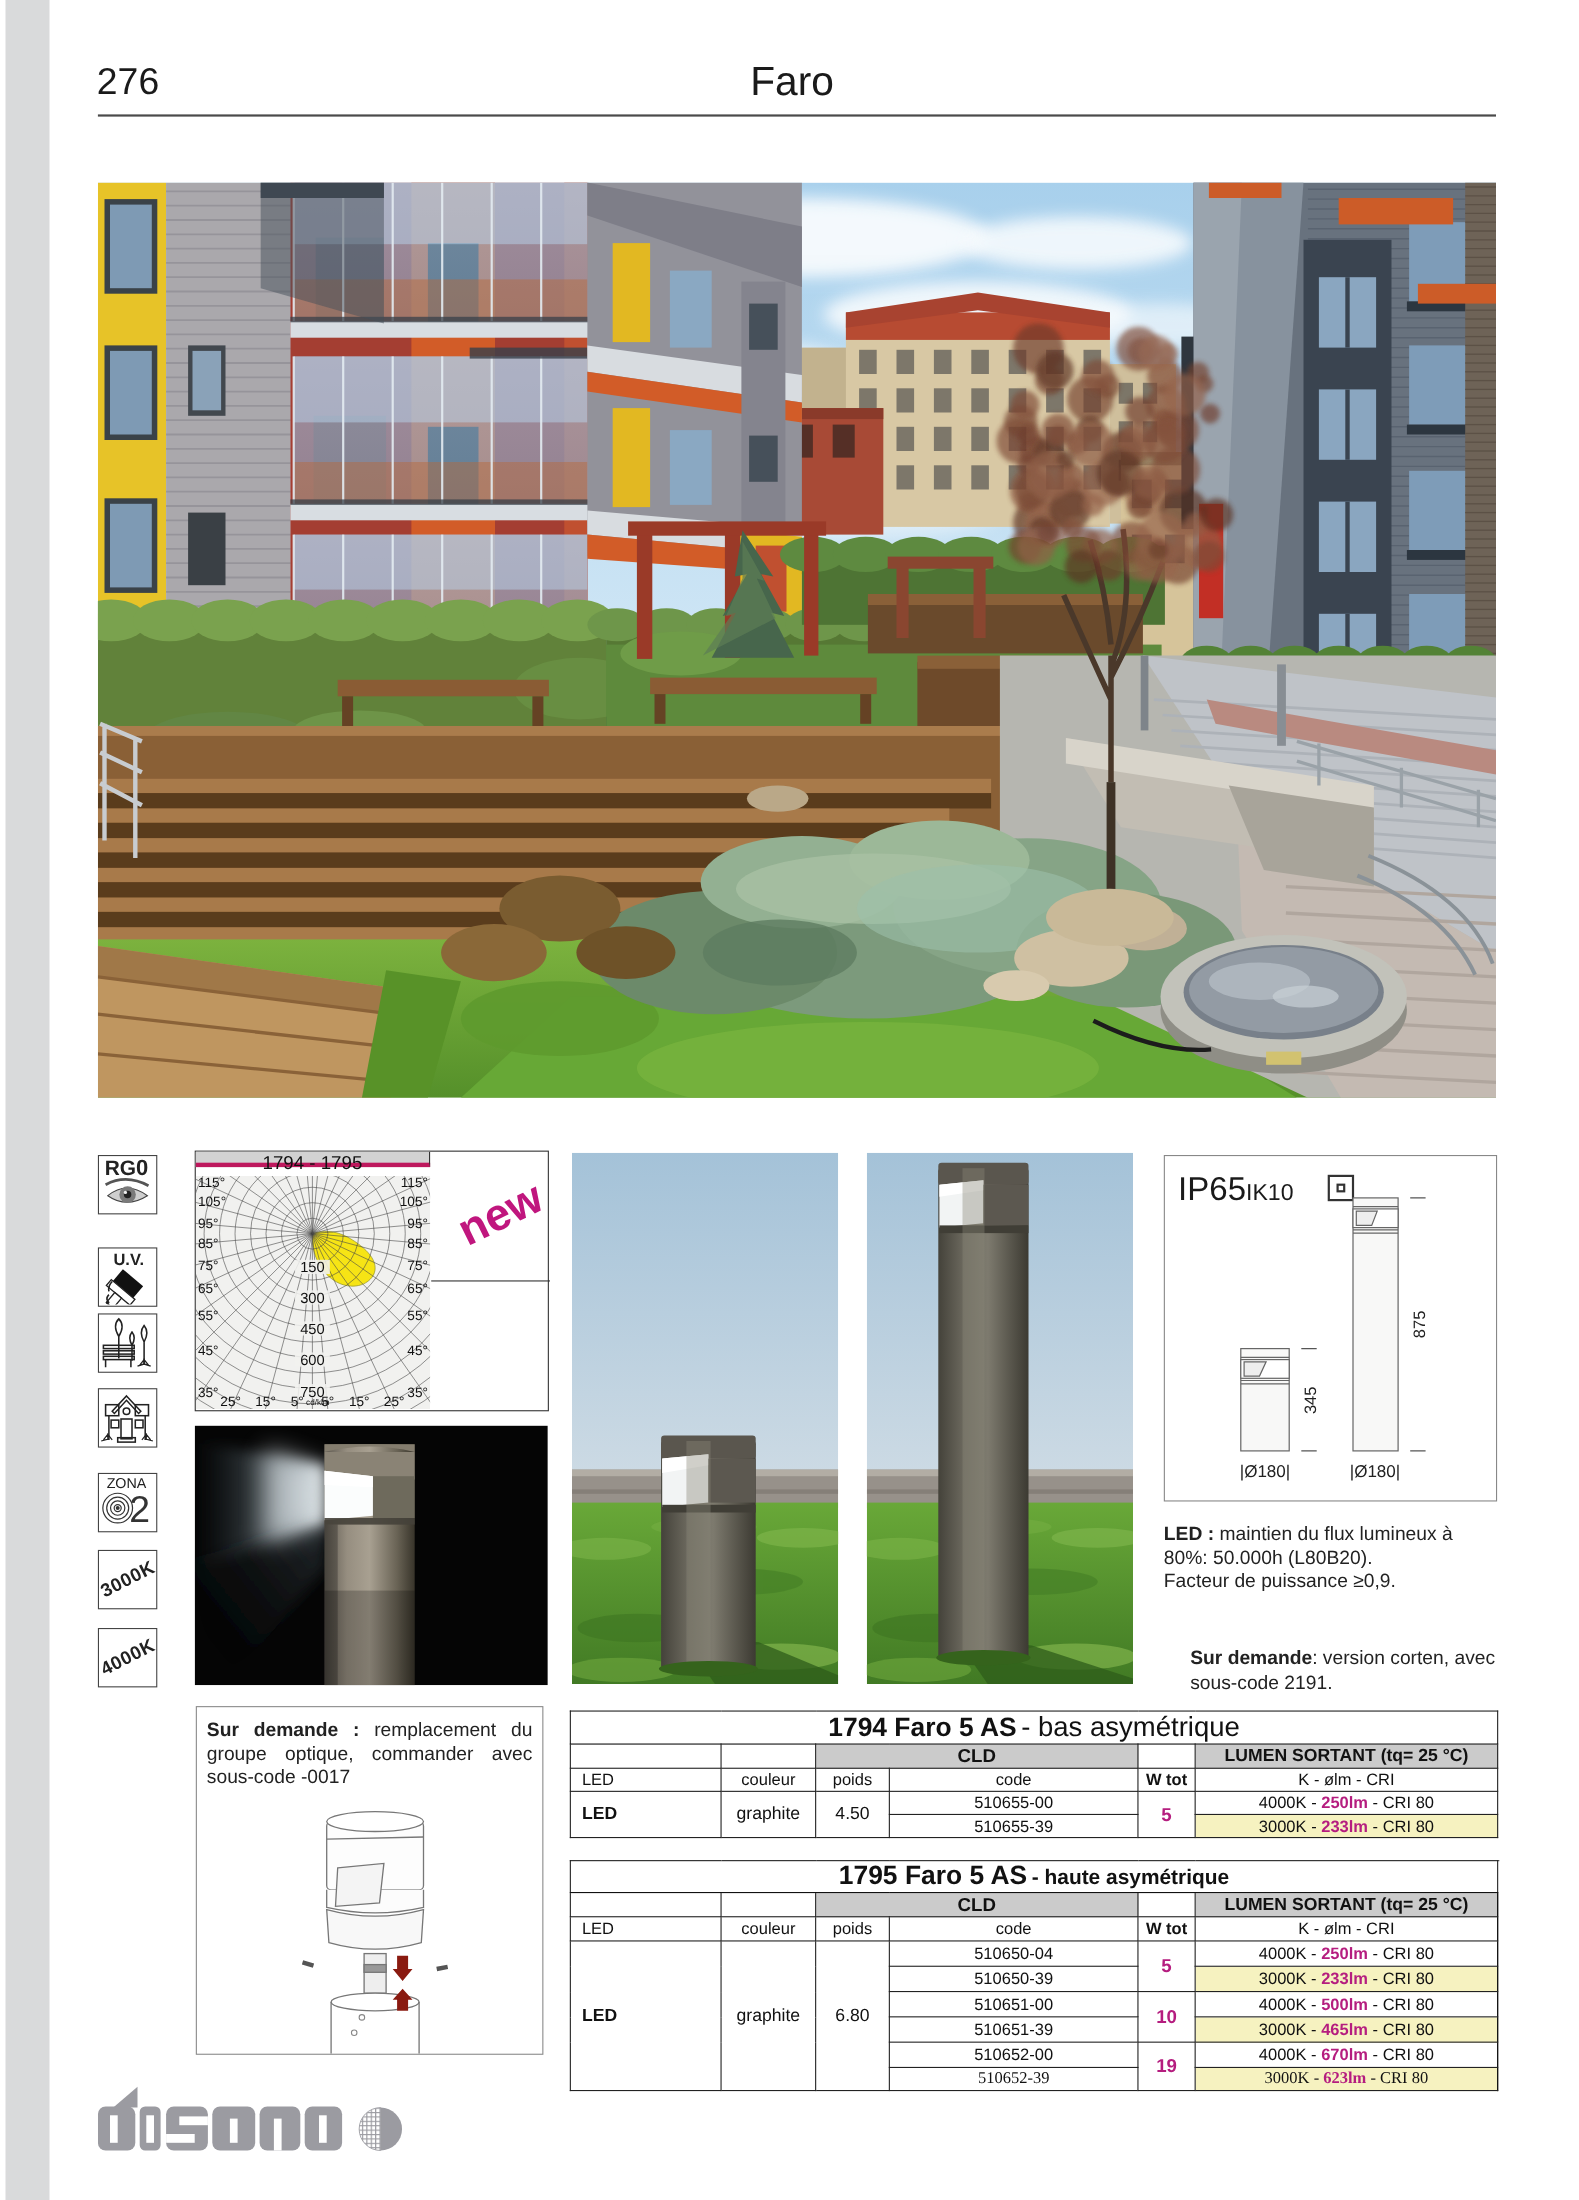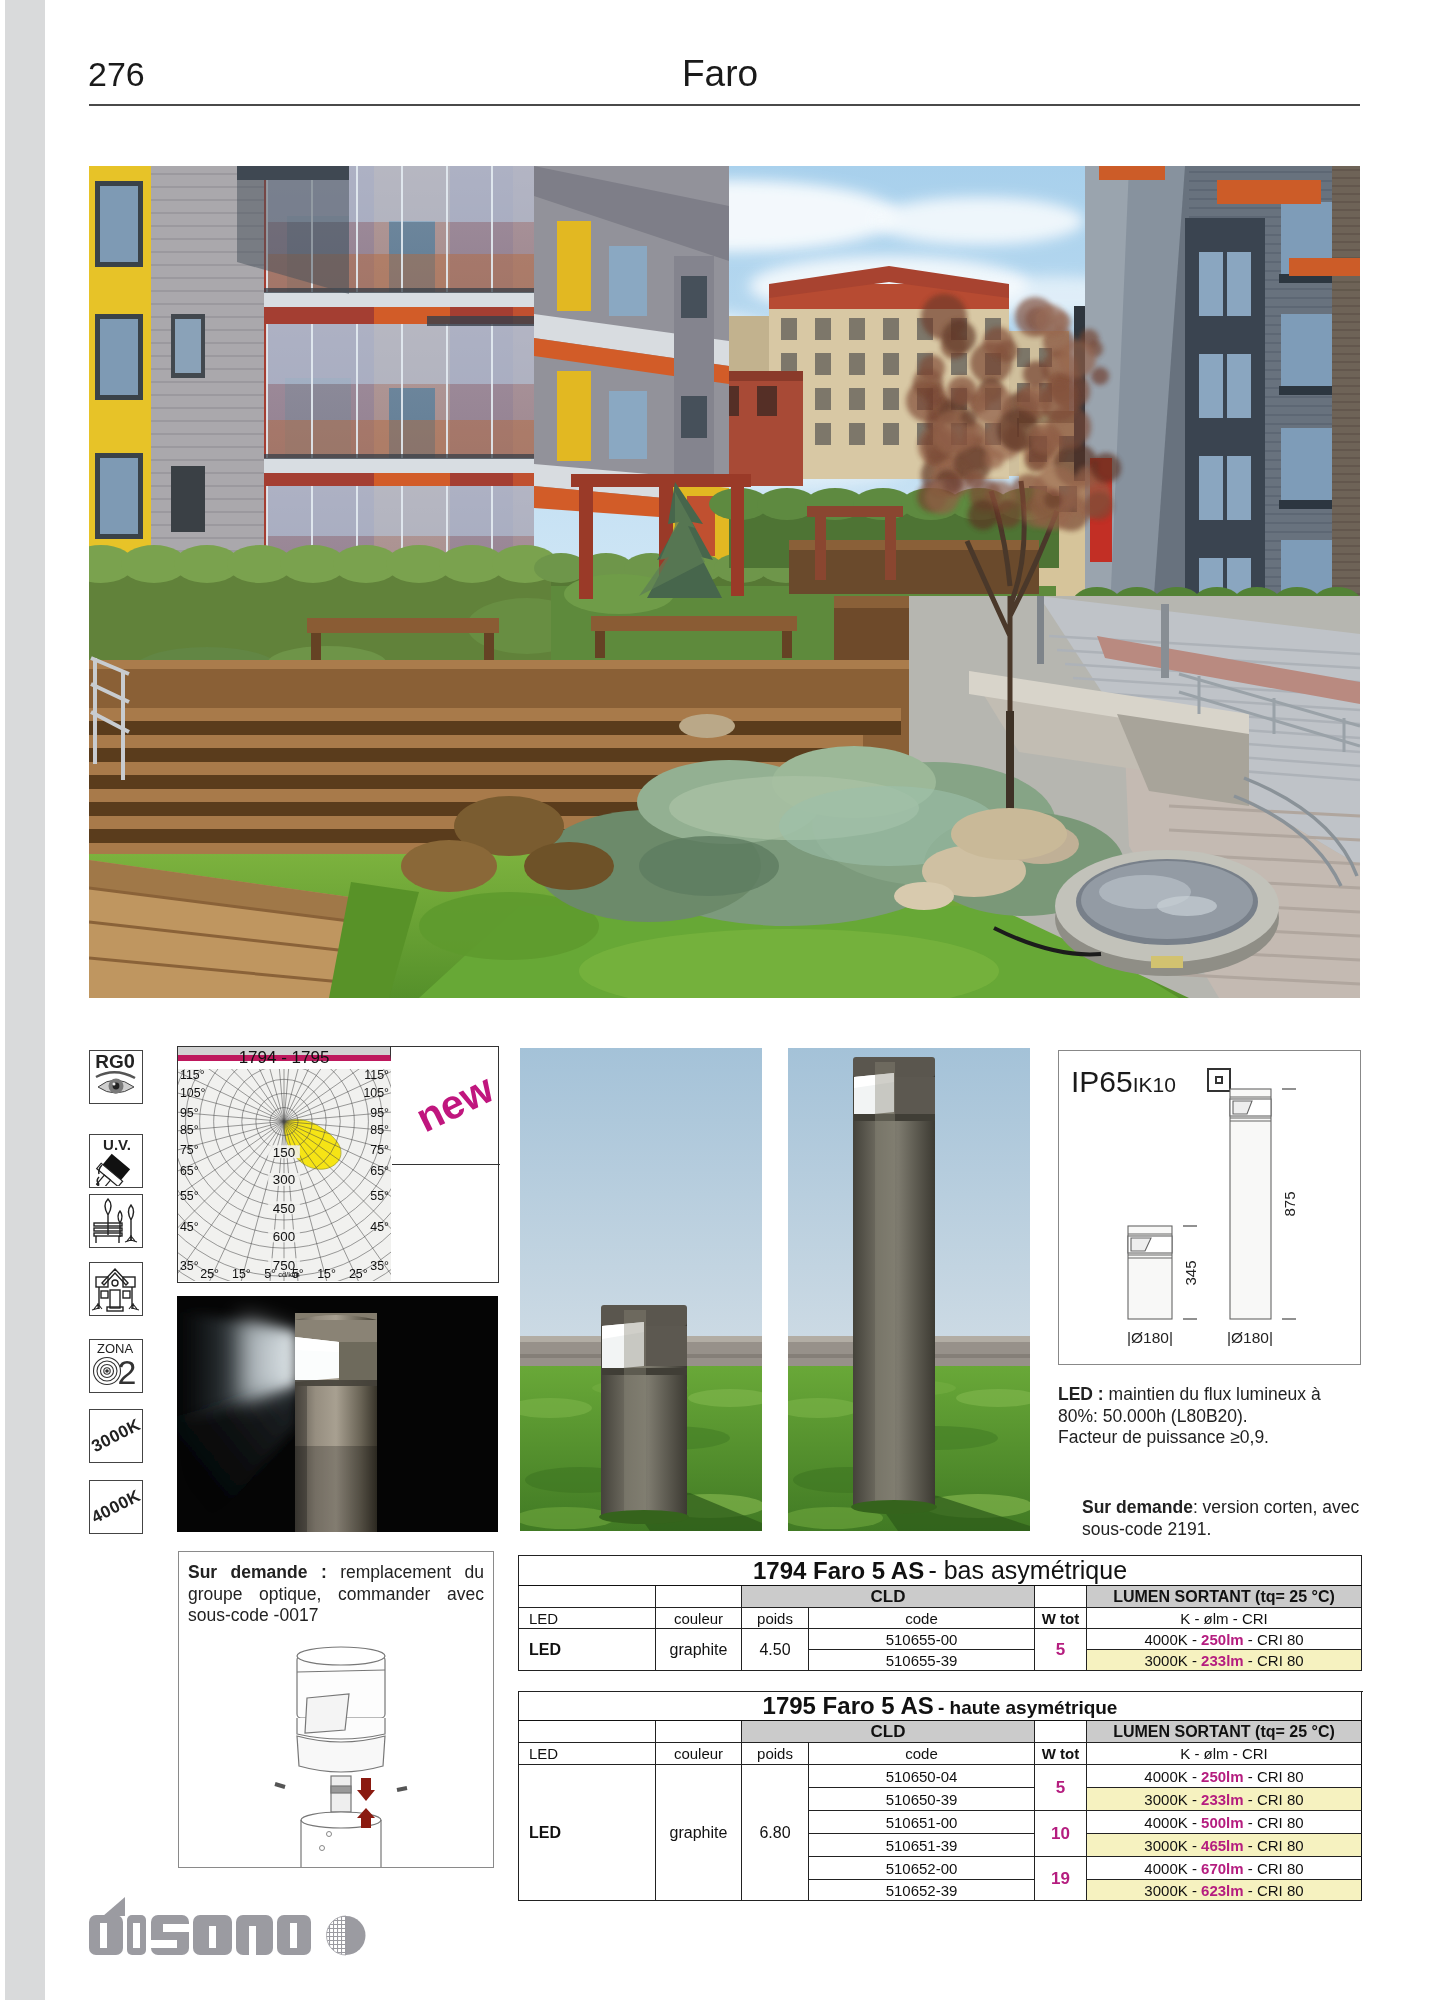--- a/index.html
+++ b/index.html
@@ -632,21 +632,21 @@
       <span style="font-size:17px;font-weight:bold;color:#222;transform:rotate(-27deg);letter-spacing:0.5px;">3000K</span>
     </div>
   </div>
 <div class="abs" style="left:89px;top:1480px;width:54px;height:54px;border:1.6px solid #444;background:#fff;">
     <div style="width:100%;height:100%;display:flex;align-items:center;justify-content:center;">
       <span style="font-size:17px;font-weight:bold;color:#222;transform:rotate(-27deg);letter-spacing:0.5px;">4000K</span>
     </div>
   </div>
 
 <div class="abs" style="left:177px;top:1046px;width:322px;height:237px;border:1.5px solid #333;background:#fff;">
- <div class="abs" style="left:0;top:0;width:213px;height:14px;background:#d2d2d2;border-right:1.5px solid #333;border-bottom:6px solid #be185d;
+ <div class="abs" style="left:0;top:0;width:213px;height:14px;background:#d2d2d2;border-right:1.5px solid #333;border-bottom:4px solid #be185d;
       text-align:center;font-size:17px;color:#111;line-height:22px;">1794 - 1795</div>
  <svg class="abs" style="left:0;top:22px;" width="213" height="212" viewBox="0 0 215 214">
       <rect x="0" y="0" width="215" height="214" fill="#f1f1ef"></rect>
       <path d="M107,53 C116,50 128,50 139,56 C157,66 169,79 163,91 C156,103 139,104 127,96 C113,87 106,70 107,53 Z" fill="#f6e415" stroke="#9a9a25" stroke-width="0.7"></path>
       <g>
         <g stroke="#4a4a4a" stroke-width="0.55" fill="none">
           <circle cx="107.0" cy="53.0" r="14.2"></circle>
           <circle cx="107.0" cy="53.0" r="28.4"></circle>
           <circle cx="107.0" cy="53.0" r="42.6"></circle>
           <circle cx="107.0" cy="53.0" r="56.8"></circle>
@@ -1031,21 +1031,21 @@
       </tr>
       <tr style="height:23px;">
         <td>510651-39</td>
         <td class="yel">3000K - <span class="mag">465lm</span> - CRI 80</td>
       </tr>
       <tr style="height:23px;">
         <td>510652-00</td>
         <td rowspan="2" class="mag" style="font-size:17px;">19</td>
         <td>4000K - <span class="mag">670lm</span> - CRI 80</td>
       </tr>
-      <tr style="height:21px;">
+      <tr style="height:21px;font-family:Liberation Serif, serif;">
         <td>510652-39</td>
         <td class="yel">3000K - <span class="mag">623lm</span> - CRI 80</td>
       </tr>
 </tbody>
   </table>
 
 <svg class="abs" style="left:89px;top:1896px;" width="290" height="64" viewBox="0 0 290 64">
 <defs>
       <pattern id="hatch" width="4" height="4" patternUnits="userSpaceOnUse">
 <rect width="4" height="4" fill="#fff"></rect>

